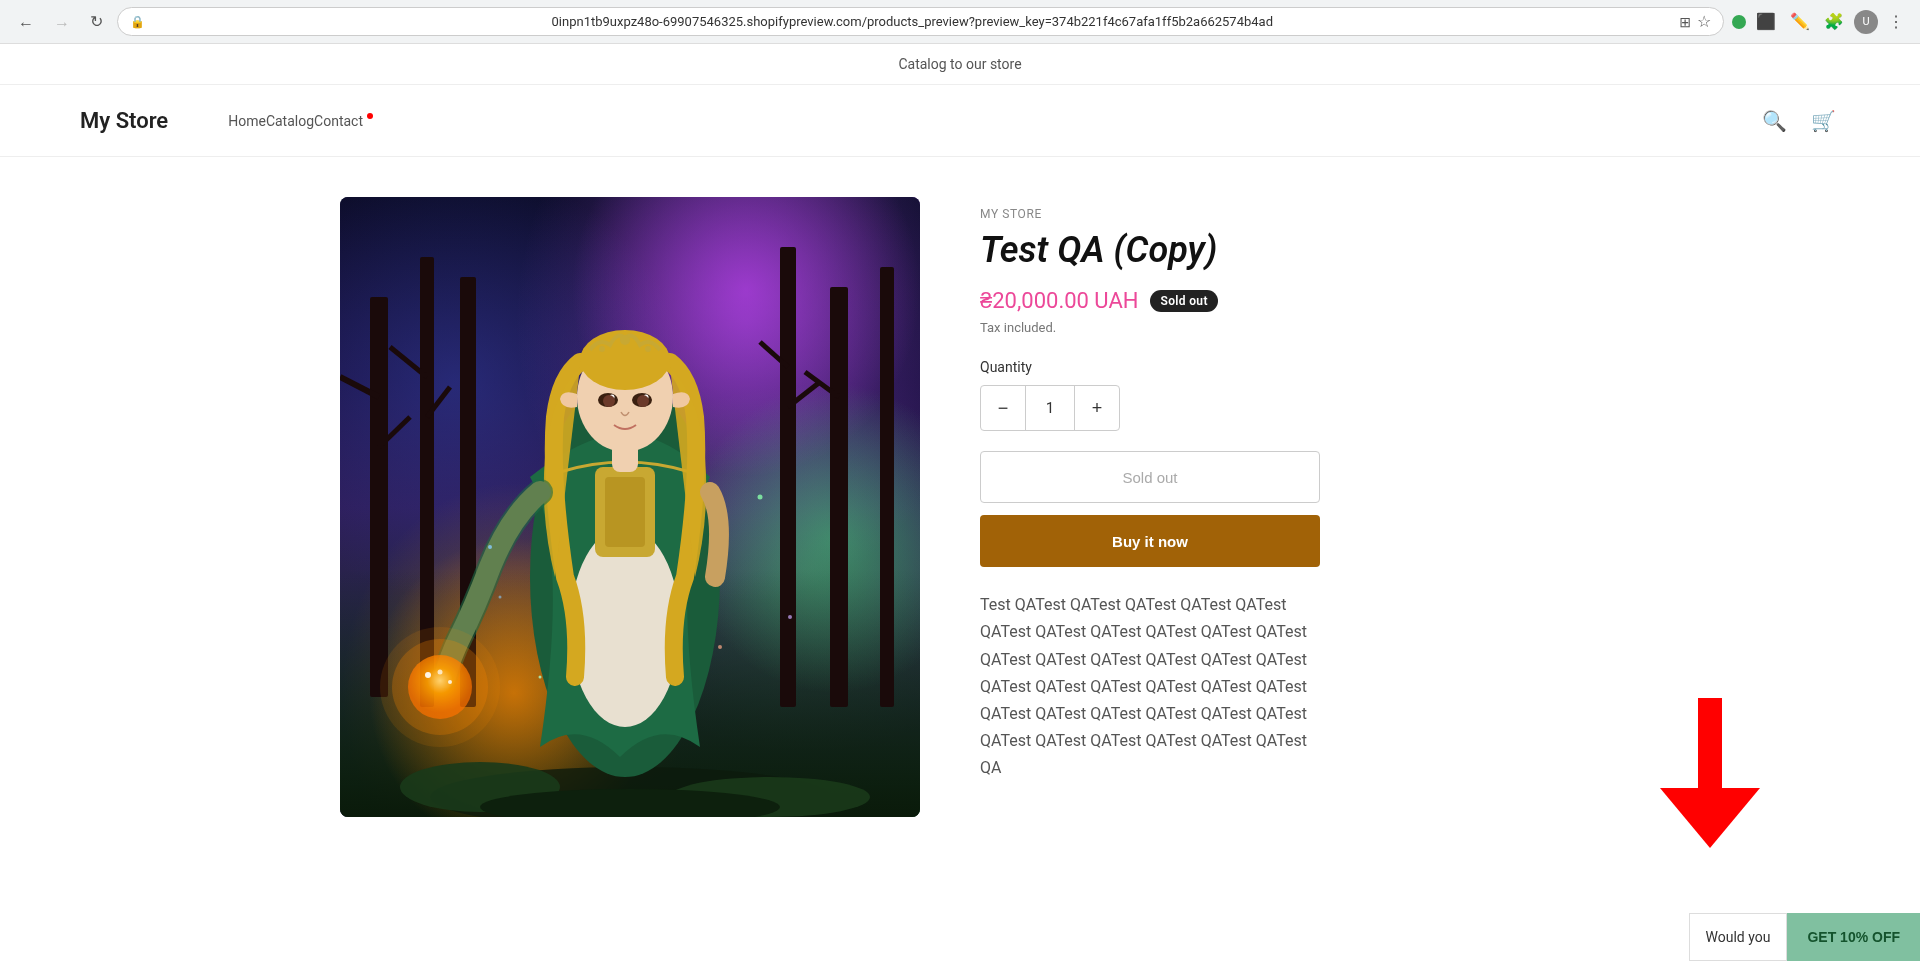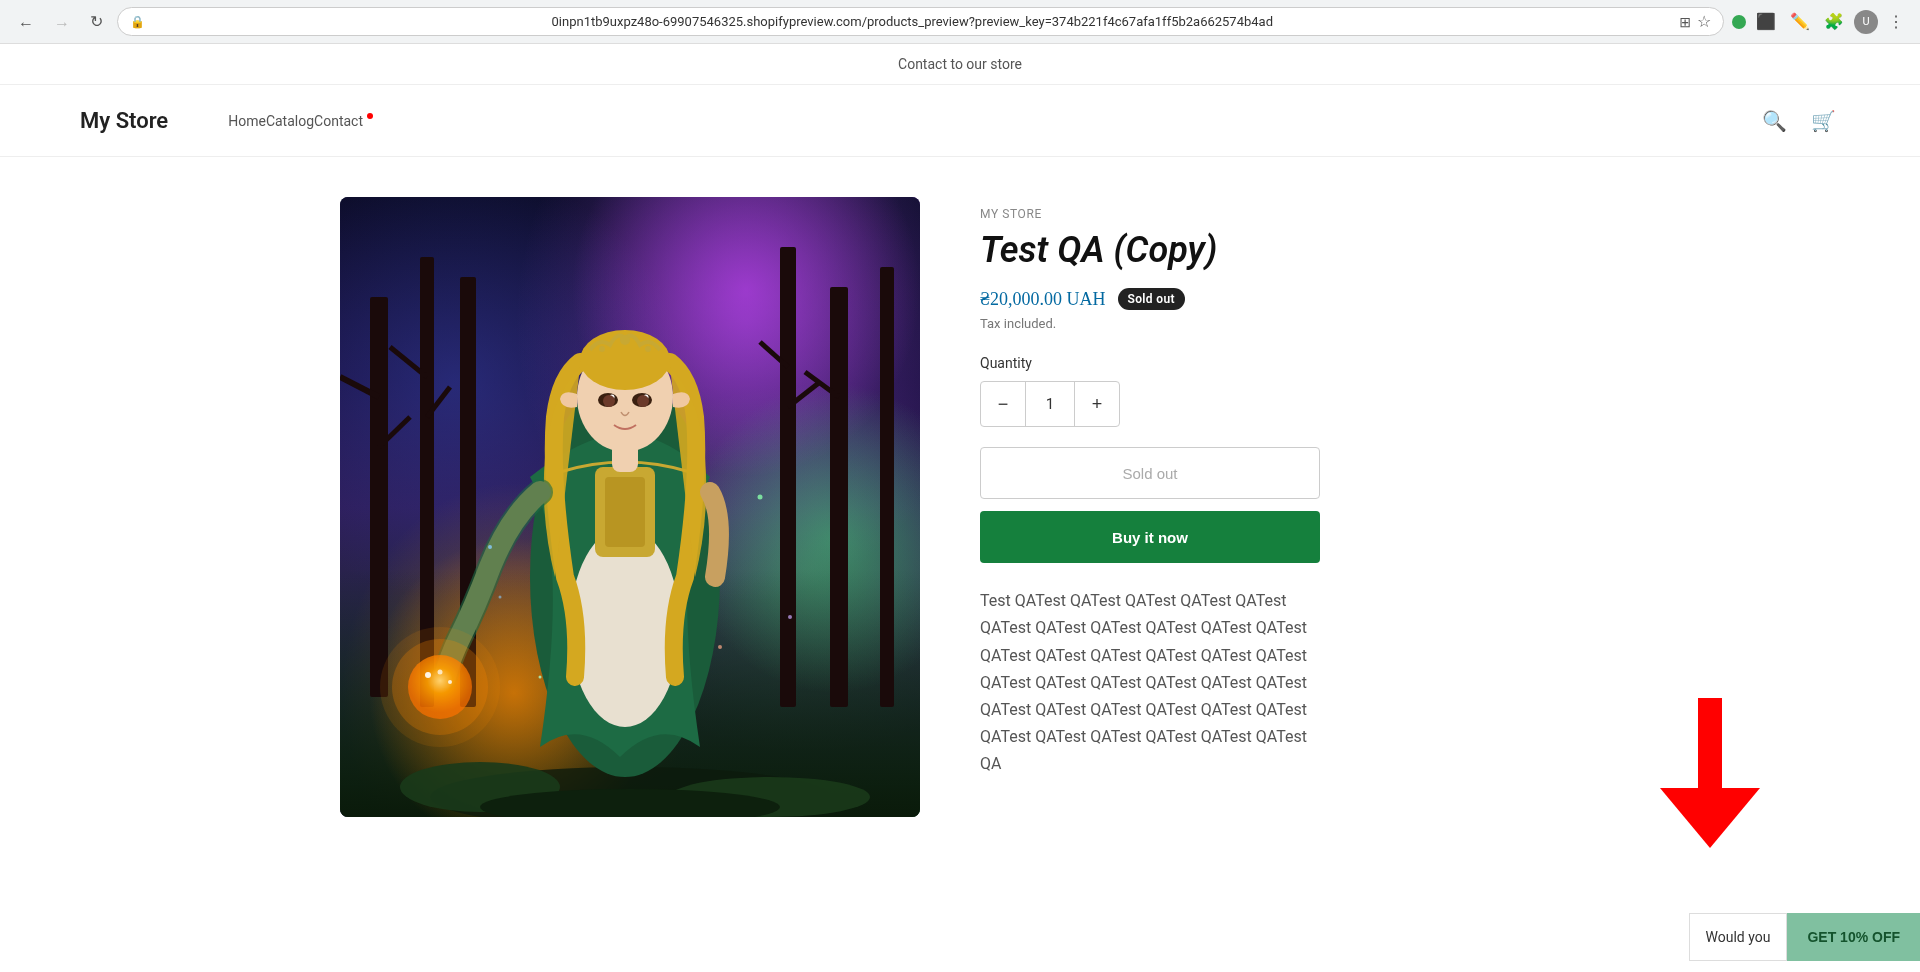--- a/index.html
+++ b/index.html
@@ -163,24 +163,23 @@
       line-height: 1.2;
       font-style: italic;
     }
     .product-price-row {
       display: flex;
       align-items: center;
       gap: 12px;
       margin-bottom: 6px;
     }
     .product-price {
-      font-size: 18px;
-      color: #0369a1;
+      font-size: 22px;
+      color: #ec4899;
       font-weight: 400;
-      font-family: Liberation Serif, serif;
     }
     .sold-out-badge {
       background: #222;
       color: #fff;
       font-size: 12px;
       font-weight: 600;
       padding: 4px 10px;
       border-radius: 20px;
       letter-spacing: 0.03em;
     }
@@ -233,21 +232,21 @@
       color: #aaa;
       font-size: 15px;
       cursor: not-allowed;
       border-radius: 4px;
       margin-bottom: 12px;
       display: block;
     }
     .btn-buy-now {
       width: 340px;
       height: 52px;
-      background: #15803d;
+      background: #a16207;
       border: none;
       color: #fff;
       font-size: 15px;
       font-weight: 600;
       cursor: pointer;
       border-radius: 4px;
       margin-bottom: 24px;
       display: block;
     }
     .product-description {
@@ -321,21 +320,21 @@
     <span class="green-dot"></span>
     <button class="browser-icon-btn">⬛</button>
     <button class="browser-icon-btn">✏️</button>
     <button class="browser-icon-btn">🧩</button>
     <div class="profile-avatar">U</div>
     <button class="browser-icon-btn">⋮</button>
   </div>
 </div>
 
 <div class="store-banner">
-  <span>Contact to our store</span>
+  <span>Catalog to our store</span>
 </div>
 
 <header class="store-header">
   <a class="store-logo">My Store</a>
   <nav class="store-nav">
     <a class="store-nav-link">Home</a>
     <a class="store-nav-link">Catalog</a>
     <a class="store-nav-link">Contact</a>
     <span class="red-dot" style="position:relative;bottom:auto;left:auto;transform:none;margin-left:4px;"></span>
   </nav>

